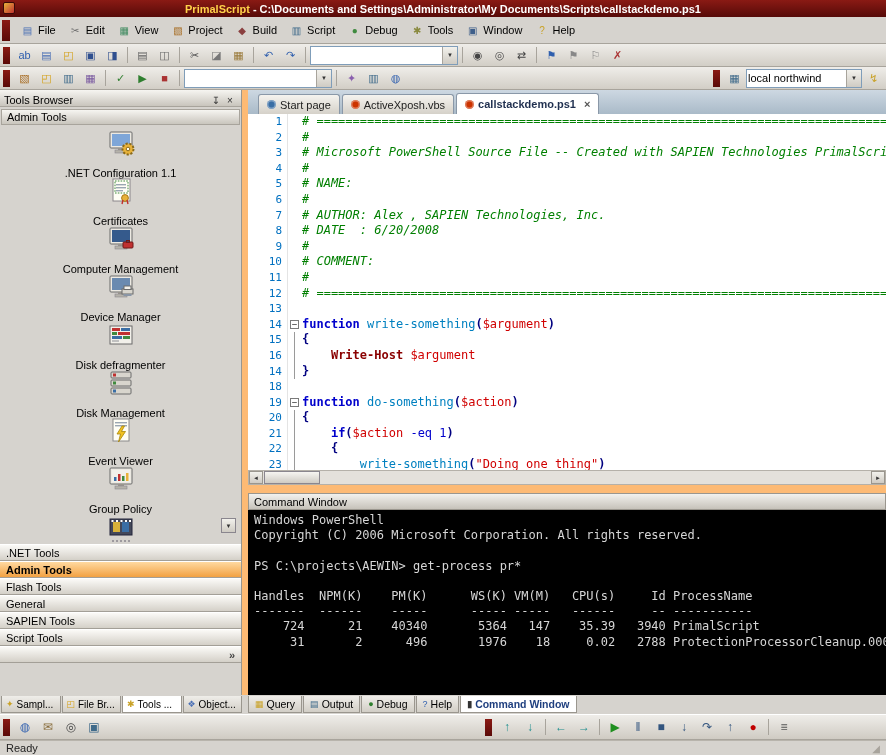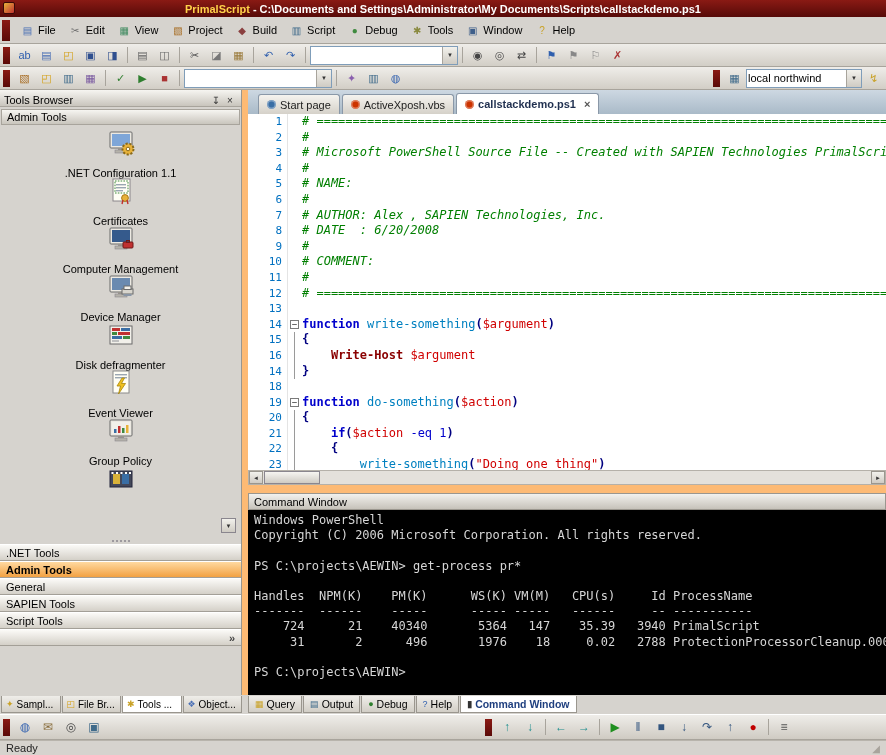--- a/index.html
+++ b/index.html
@@ -273,20 +273,33 @@
               <rect x="5" y="15" width="10" height="3" fill="#3a6ea5"></rect>
               <rect x="16" y="15" width="7" height="3" fill="#3f8a3f"></rect>
               <rect x="5" y="19" width="7" height="2" fill="#c0c0c0"></rect>
             </svg>
           </span>
           <div class="tool-label">Disk defragmenter</div>
         </div>
         <div class="tool-item">
           <span class="tool-icon">
             <svg viewBox="0 0 28 28" xmlns="http://www.w3.org/2000/svg">
+              <rect x="4" y="3" width="20" height="6" rx="1" fill="#d8d5cd" stroke="#6b6b6b"></rect>
+              <rect x="6" y="4.5" width="3" height="3" fill="#c03030"></rect>
+              <rect x="4" y="11" width="20" height="6" rx="1" fill="#d8d5cd" stroke="#6b6b6b"></rect>
+              <rect x="6" y="12.5" width="3" height="3" fill="#3f8a3f"></rect>
+              <rect x="4" y="19" width="20" height="6" rx="1" fill="#d8d5cd" stroke="#6b6b6b"></rect>
+              <rect x="6" y="20.5" width="3" height="3" fill="#3a6ea5"></rect>
+            </svg>
+          </span>
+          <div class="tool-label">Disk Management</div>
+        </div>
+        <div class="tool-item">
+          <span class="tool-icon">
+            <svg viewBox="0 0 28 28" xmlns="http://www.w3.org/2000/svg">
               <rect x="6" y="2" width="16" height="22" fill="#fffef5" stroke="#8a8a8a"></rect>
               <rect x="8" y="5" width="12" height="1.4" fill="#9aa6b2"></rect>
               <rect x="8" y="8" width="12" height="1.4" fill="#9aa6b2"></rect>
               <polygon points="15,9 10,17 13.5,17 11.5,25 18.5,14.5 14.5,14.5 17.5,9" fill="#f0c020" stroke="#a8860a" stroke-width="0.8"></polygon>
             </svg>
           </span>
           <div class="tool-label">Event Viewer</div>
         </div>
         <div class="tool-item">
           <span class="tool-icon">
@@ -322,20 +335,21 @@
     <div class="sb-dots">
         <i></i>
         <i></i>
         <i></i>
         <i></i>
         <i></i>
       </div>
     <div class="sections">
         <div class="section-row">.NET Tools</div>
         <div class="section-row active">Admin Tools</div>
+        <div class="section-row">Flash Tools</div>
         <div class="section-row">General</div>
         <div class="section-row">SAPIEN Tools</div>
         <div class="section-row">Script Tools</div>
         <div class="section-row chevron">»</div>
       </div>
   </div>
 
   <div id="editor">
     <div class="tabstrip">
         <div class="etab">
@@ -391,21 +405,20 @@
         <div class="con-line">Windows PowerShell</div>
         <div class="con-line">Copyright (C) 2006 Microsoft Corporation. All rights reserved.</div>
         <div class="con-line">&nbsp;</div>
         <div class="con-line">PS C:\projects\AEWIN&gt; get-process pr*</div>
         <div class="con-line">&nbsp;</div>
         <div class="con-line">Handles  NPM(K)    PM(K)      WS(K) VM(M)   CPU(s)     Id ProcessName</div>
         <div class="con-line">-------  ------    -----      ----- -----   ------     -- -----------</div>
         <div class="con-line">    724      21    40340       5364   147    35.39   3940 PrimalScript</div>
         <div class="con-line">     31       2      496       1976    18     0.02   2788 ProtectionProcessorCleanup.0001</div>
         <div class="con-line">&nbsp;</div>
-        <div class="con-line">PS C:\projects\AEWIN&gt;</div>
       </div>
   </div>
 
   <div id="bottomtabs" class="abs">
     <div class="sb-tabs">
         <div class="sb-tab">
           <span class="tab-ico" style="color: rgb(201, 162, 39);">✦</span>
           <span>Sampl...</span>
         </div>
         <div class="sb-tab">

